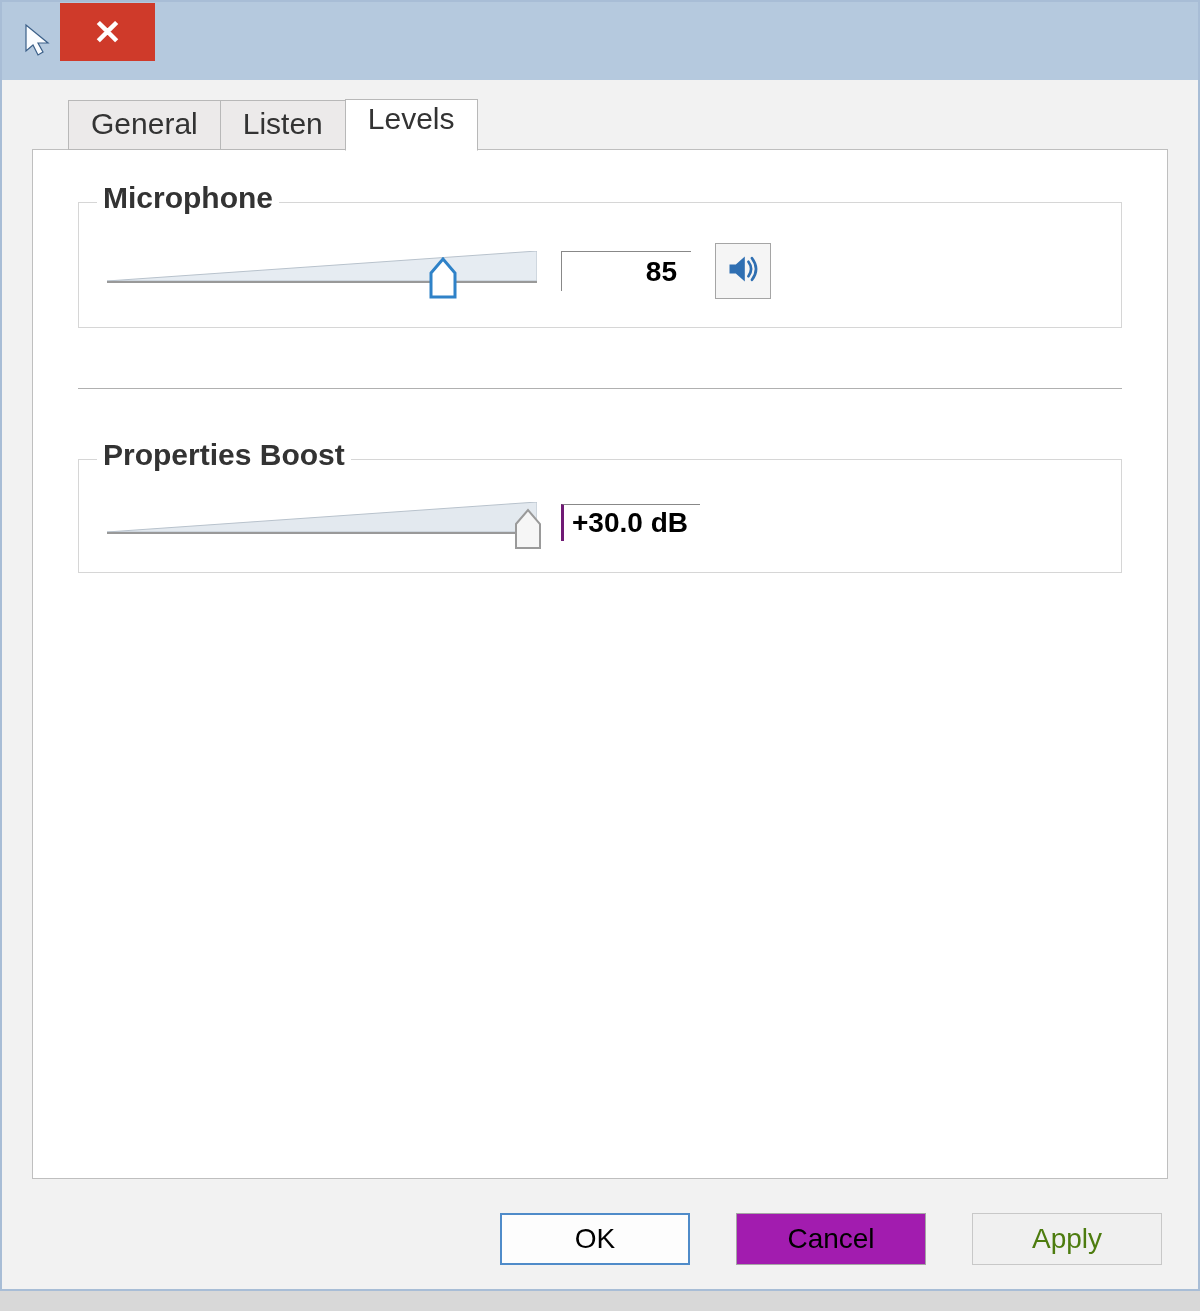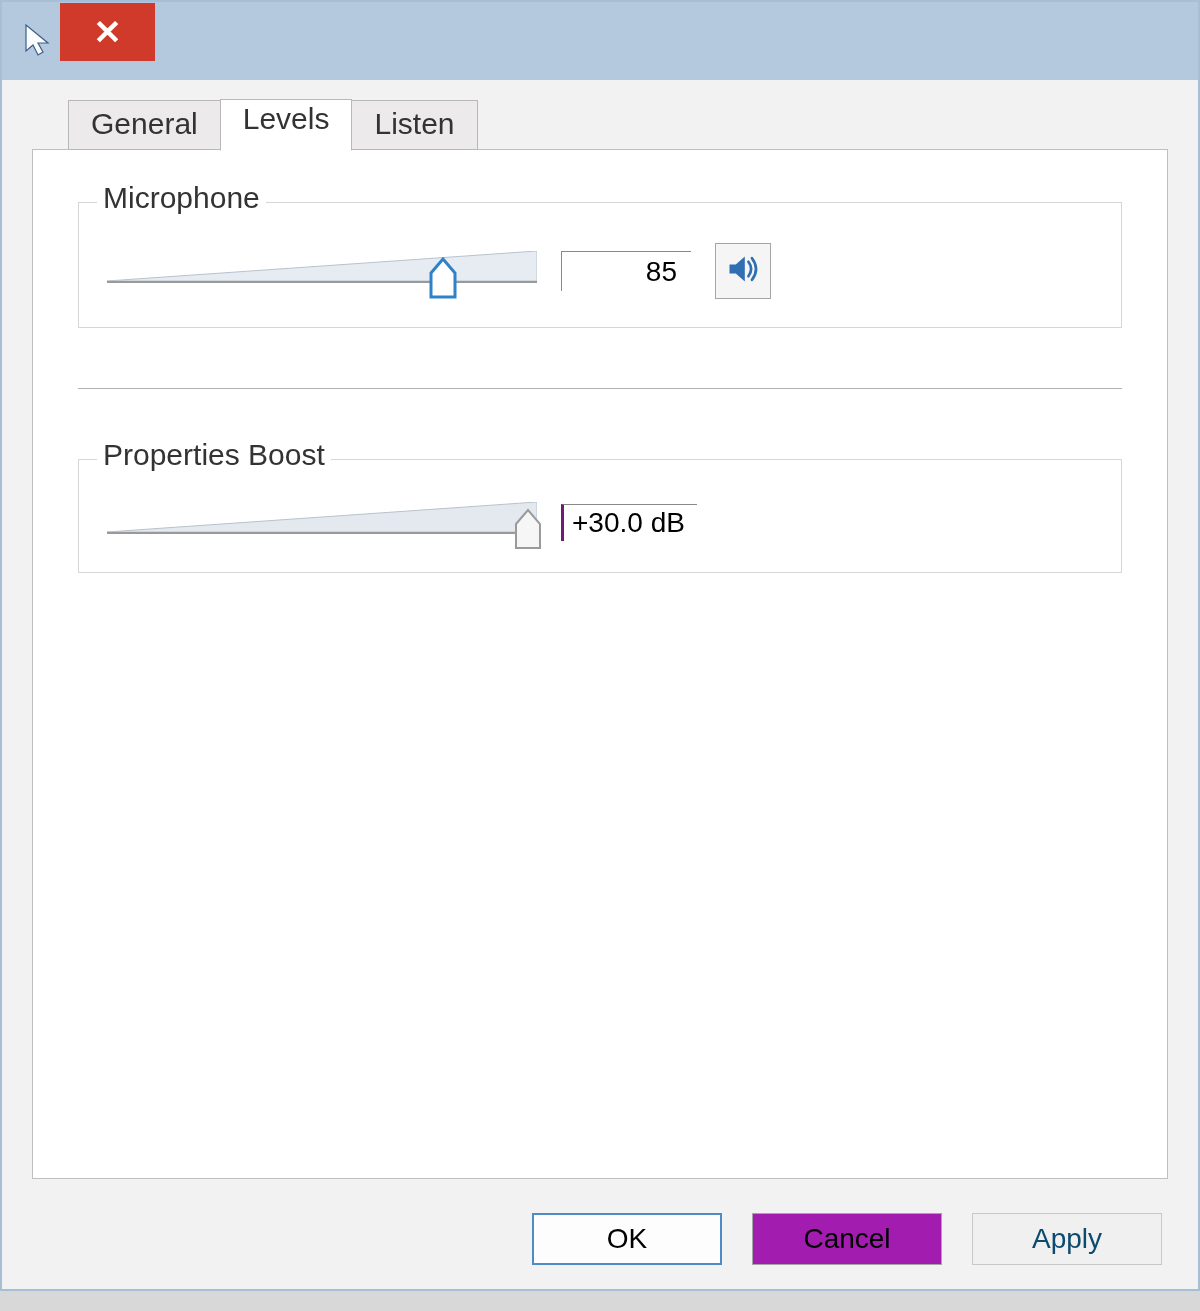--- a/index.html
+++ b/index.html
@@ -79,20 +79,21 @@
     z-index: 3;
   }
   .tabpanel {
     background: #ffffff;
     border: 1px solid #bfbfbf;
     min-height: 1030px;
     margin-top: -1px;
     padding: 52px 45px 40px 45px;
     position: relative;
     z-index: 1;
+    font-weight: bold;
   }
   .group {
     border: 1px solid #d6d6d6;
     position: relative;
     padding: 40px 28px 28px 28px;
   }
   .group .legend {
     position: absolute;
     top: -22px;
     left: 18px;
@@ -160,39 +161,39 @@
     border-top: 1px solid #888;
     border-left: 3px solid #701a75;
     padding: 2px 12px 2px 8px;
     font-size: 28px;
     background: #fff;
   }
   .footer {
     background: #f2f2f2;
     display: flex;
     justify-content: flex-end;
-    gap: 30px;
+    gap: 46px;
     padding: 22px 36px 24px 36px;
   }
   .btn {
     min-width: 190px;
     height: 52px;
     font-size: 28px;
     display: flex;
     align-items: center;
     justify-content: center;
     background: #a21caf;
     border: 1px solid #a5a5a5;
   }
   .btn.primary {
     border: 2px solid #4f8bc9;
     background: #fdfdfd;
   }
   .btn.disabled {
-    color: #0c4a6e;
+    color: #4d7c0f;
     border: 1px solid #c8c8c8;
     background: #f0f0f0;
   }
 </style>
 </head>
 <body>
 
 <div class="window">
 
   <div class="titlebar">
@@ -203,22 +204,22 @@
     </span>
     <div class="close">
       <span>✕</span>
     </div>
   </div>
 
   <div class="client">
 
     <div class="tabs">
       <div class="tab"><span>General</span></div>
+      <div class="tab"><span>Listen</span></div>
       <div class="tab active"><span>Levels</span></div>
-      <div class="tab"><span>Listen</span></div>
     </div>
 
     <div class="tabpanel">
 
       <div class="group">
         <span class="legend">Microphone</span>
         <div class="row">
           <div class="slider-wrap">
             <svg class="slider-wedge-outline" viewBox="0 0 430 32" preserveAspectRatio="none">
               <polygon points="0,30 430,30 430,0" fill="#e6ecf2" stroke="#b8c2cc" stroke-width="1"></polygon>

